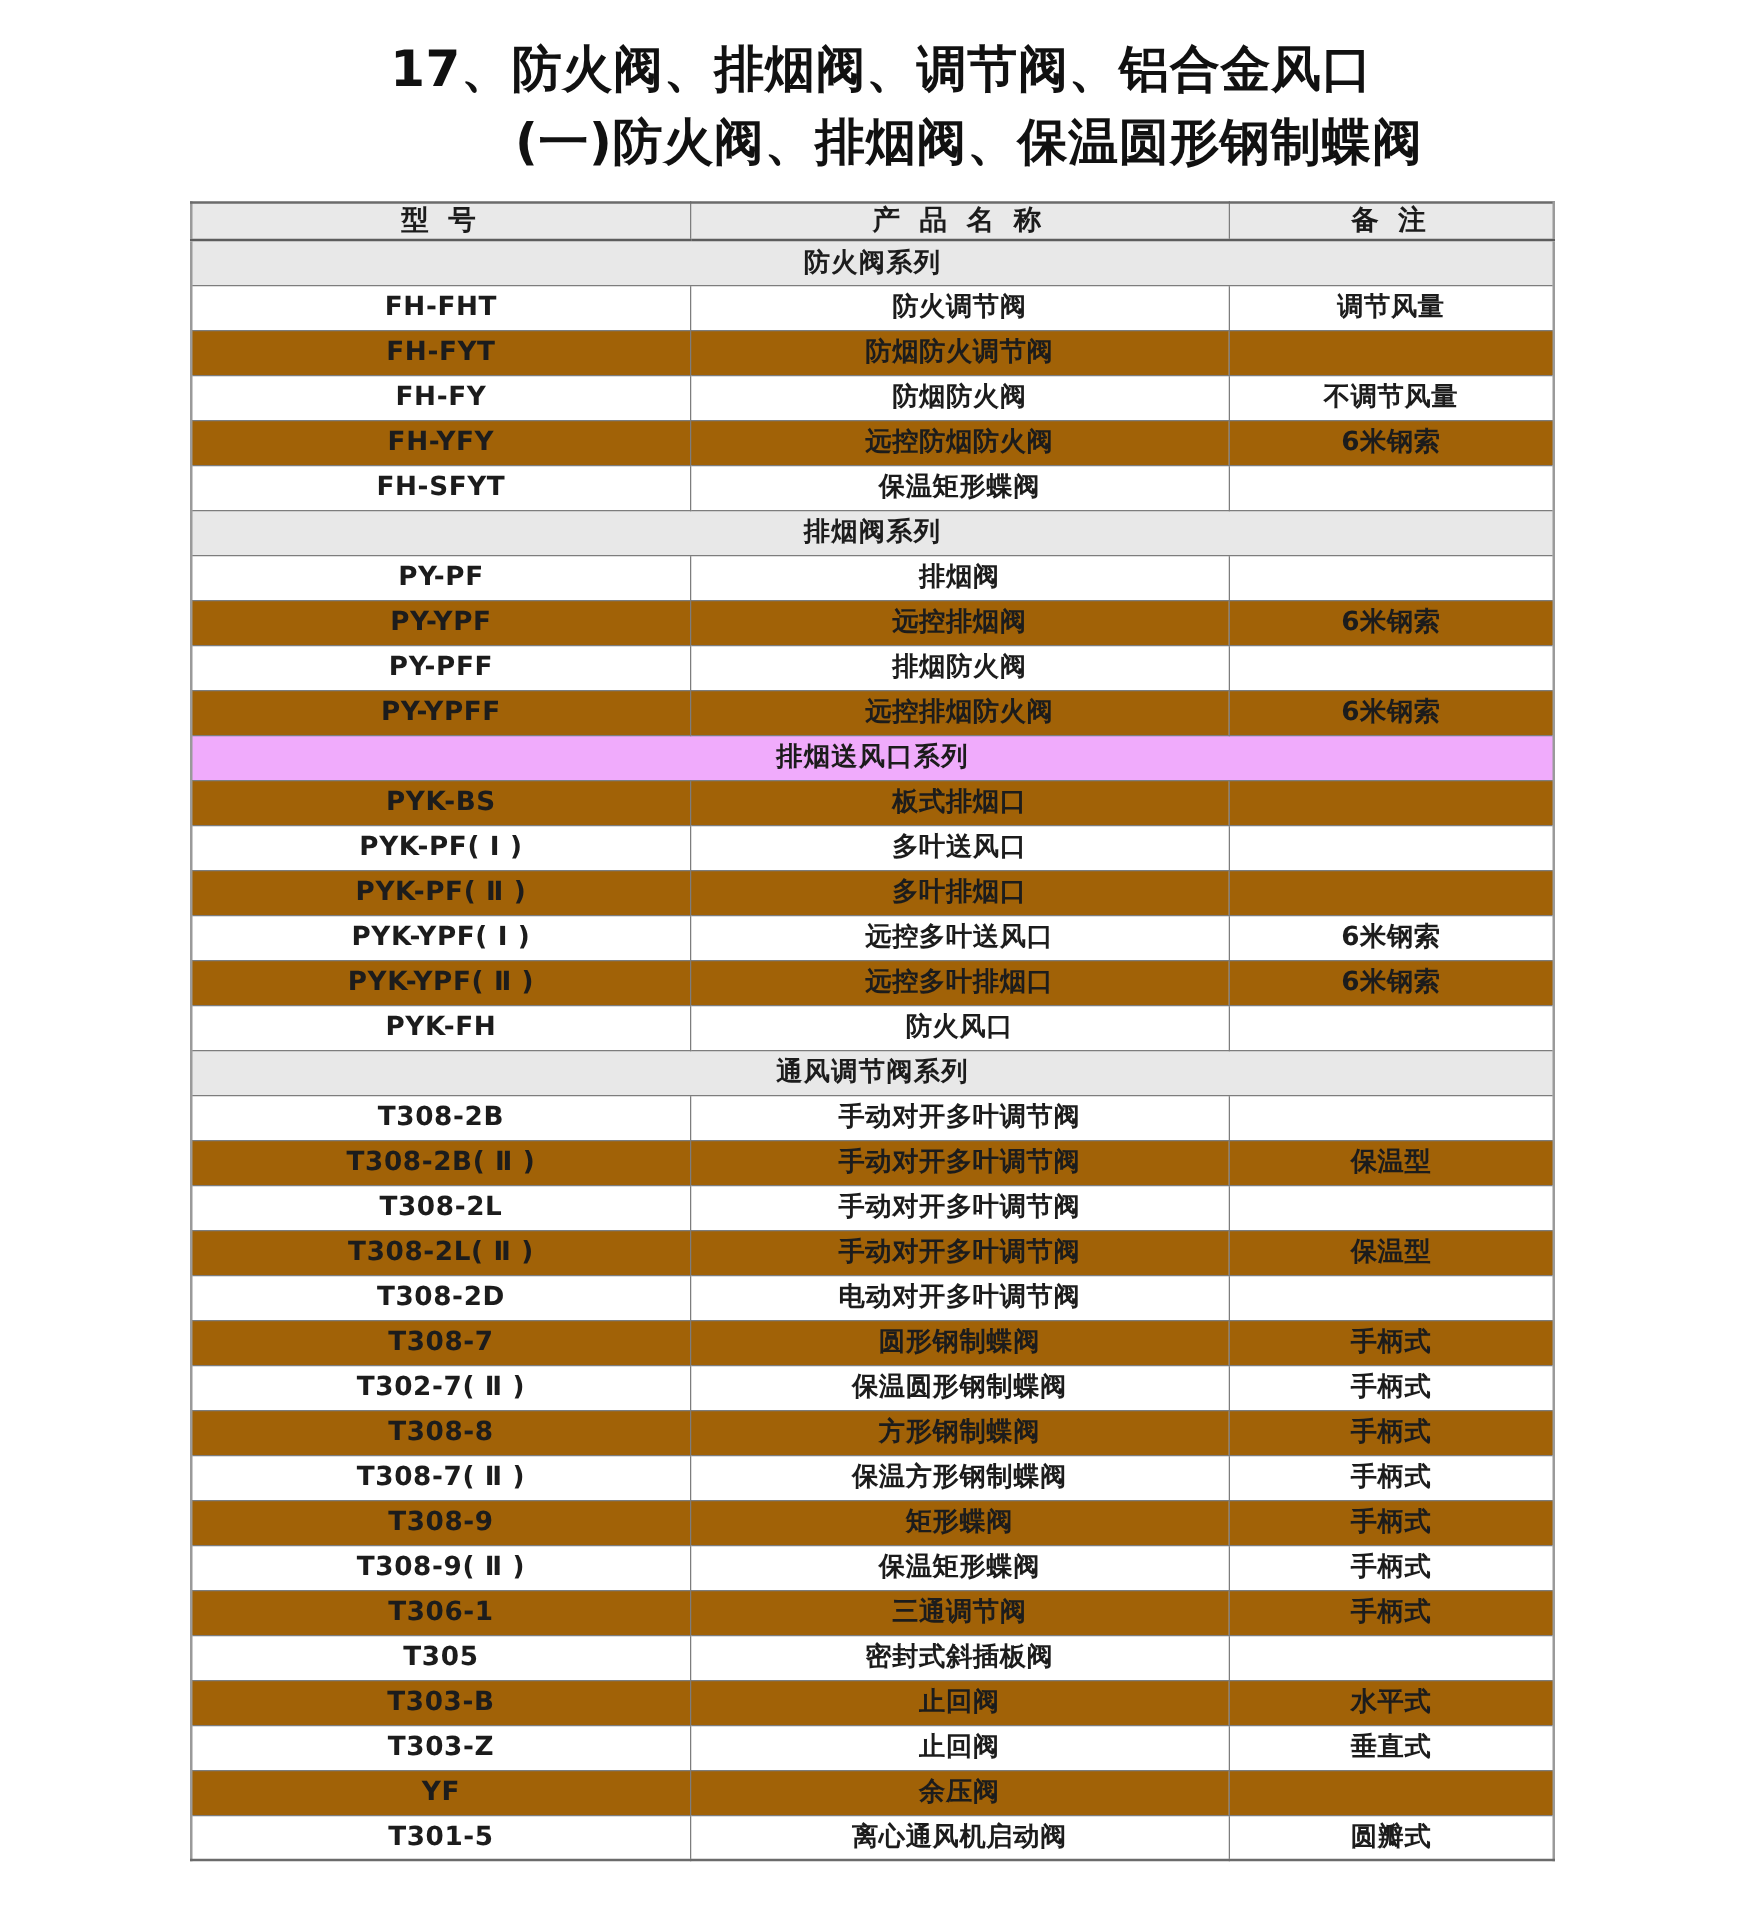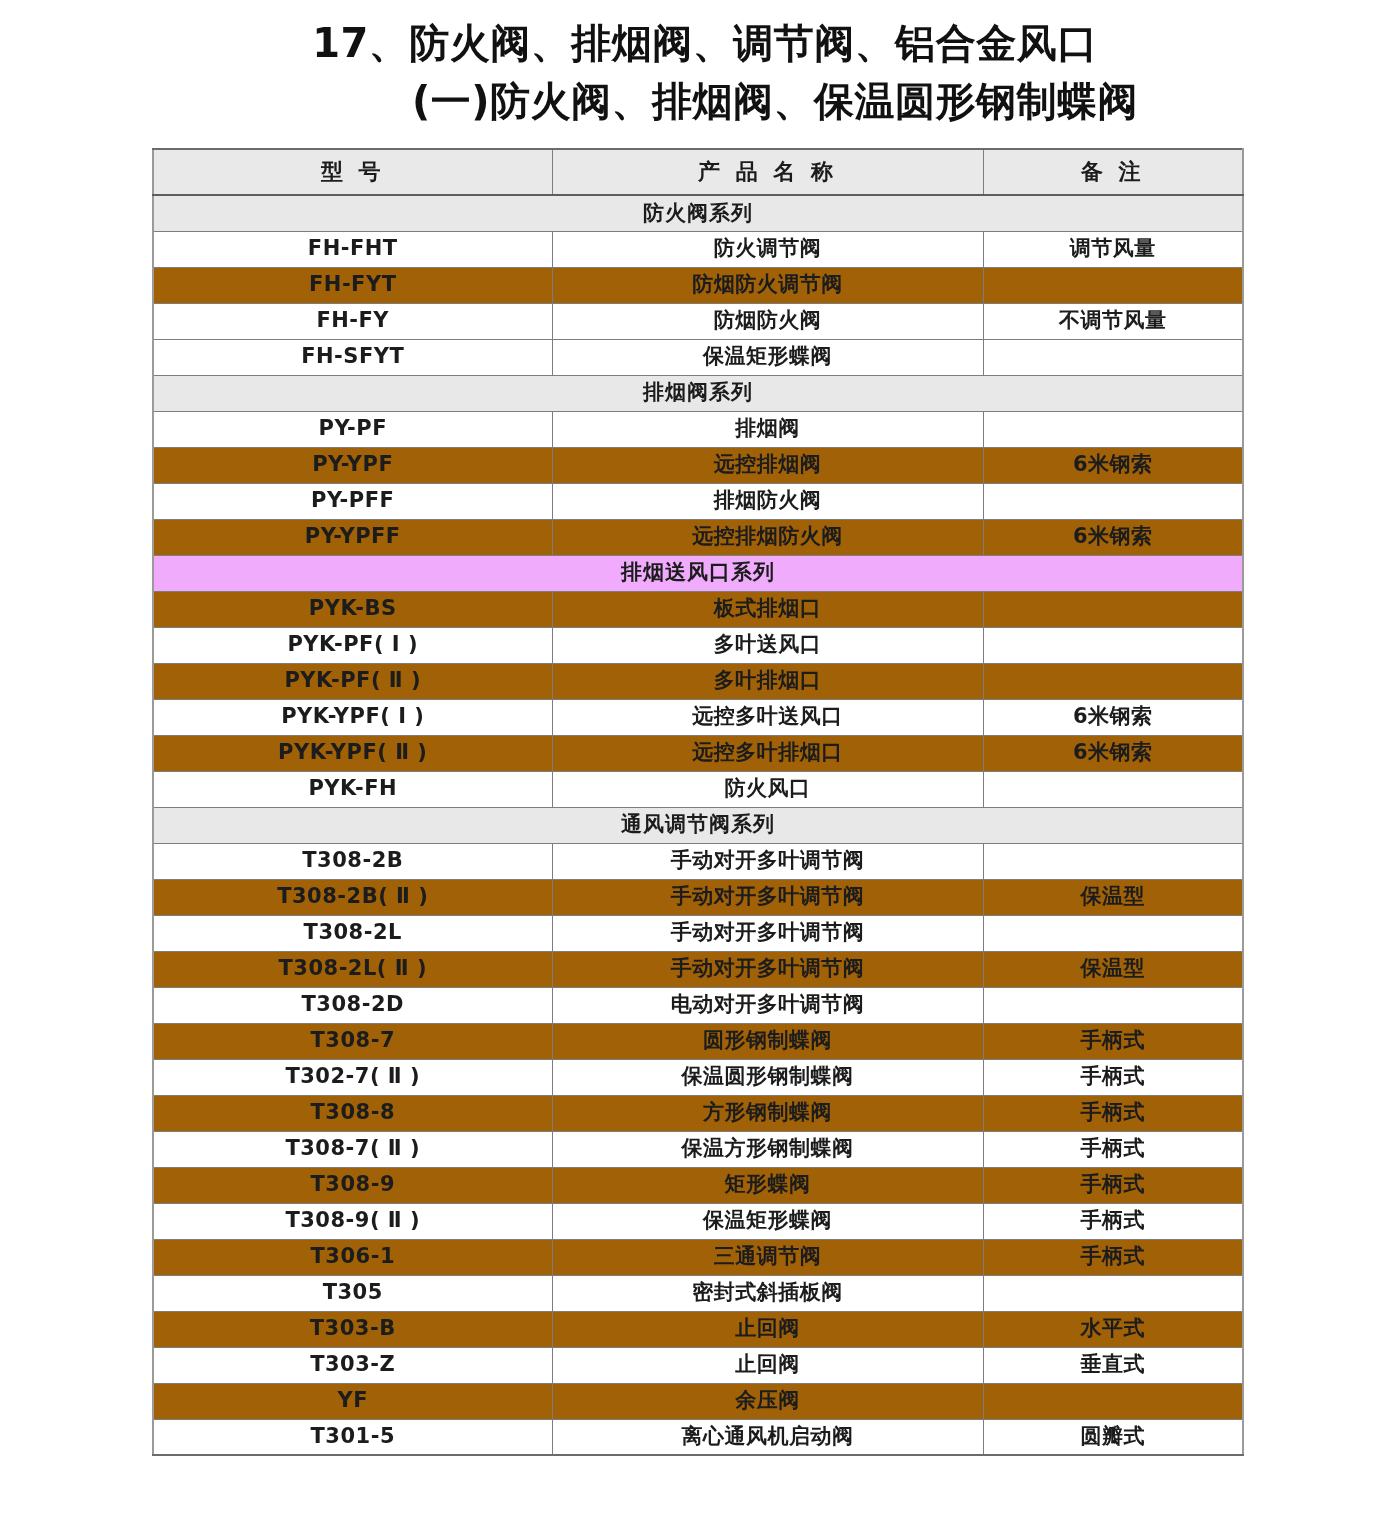--- a/index.html
+++ b/index.html
@@ -12,21 +12,21 @@
     min-height: 1540px;
     font-family: "DejaVu Sans", "Liberation Sans", sans-serif;
     color: #1a1a1a;
     -webkit-font-smoothing: antialiased;
   }
   .page {
     width: 1400px;
     position: relative;
   }
   .titles {
-    padding-top: 18px;
+    padding-top: 31px;
     text-align: center;
   }
   .title-main {
     font-size: 40px;
     font-weight: bold;
     line-height: 1.25;
     letter-spacing: 0.5px;
     color: #111111;
     margin: 0;
     padding-left: 10px;
@@ -65,21 +65,21 @@
     padding: 0 6px;
     text-align: center;
     vertical-align: middle;
     font-size: 21px;
     font-weight: bold;
     line-height: 1.2;
     color: #1c1c1c;
     box-sizing: border-box;
   }
   table.catalog thead th {
-    height: 46px;
+    height: 30px;
     font-size: 22px;
     letter-spacing: 4px;
     background: #e9e9e9;
     border-top: none;
     border-bottom: 2px solid #5d5d5d;
   }
   tr.shaded > td { background: #a16207; }
   tr.plain  > td { background: #ffffff; }
   td.section-title {
     letter-spacing: 1px;
@@ -128,20 +128,25 @@
           <tr class="shaded">
             <td class="model">FH-FYT</td>
             <td class="name">防烟防火调节阀</td>
             <td class="remark"></td>
           </tr>
           <tr class="plain">
             <td class="model">FH-FY</td>
             <td class="name">防烟防火阀</td>
             <td class="remark">不调节风量</td>
           </tr>
+          <tr class="shaded">
+            <td class="model">FH-YFY</td>
+            <td class="name">远控防烟防火阀</td>
+            <td class="remark">6米钢索</td>
+          </tr>
           <tr class="plain">
             <td class="model">FH-SFYT</td>
             <td class="name">保温矩形蝶阀</td>
             <td class="remark"></td>
           </tr>
           <tr class="section-row shaded">
             <td class="section-title" colspan="3">排烟阀系列</td>
           </tr>
           <tr class="plain">
             <td class="model">PY-PF</td>

